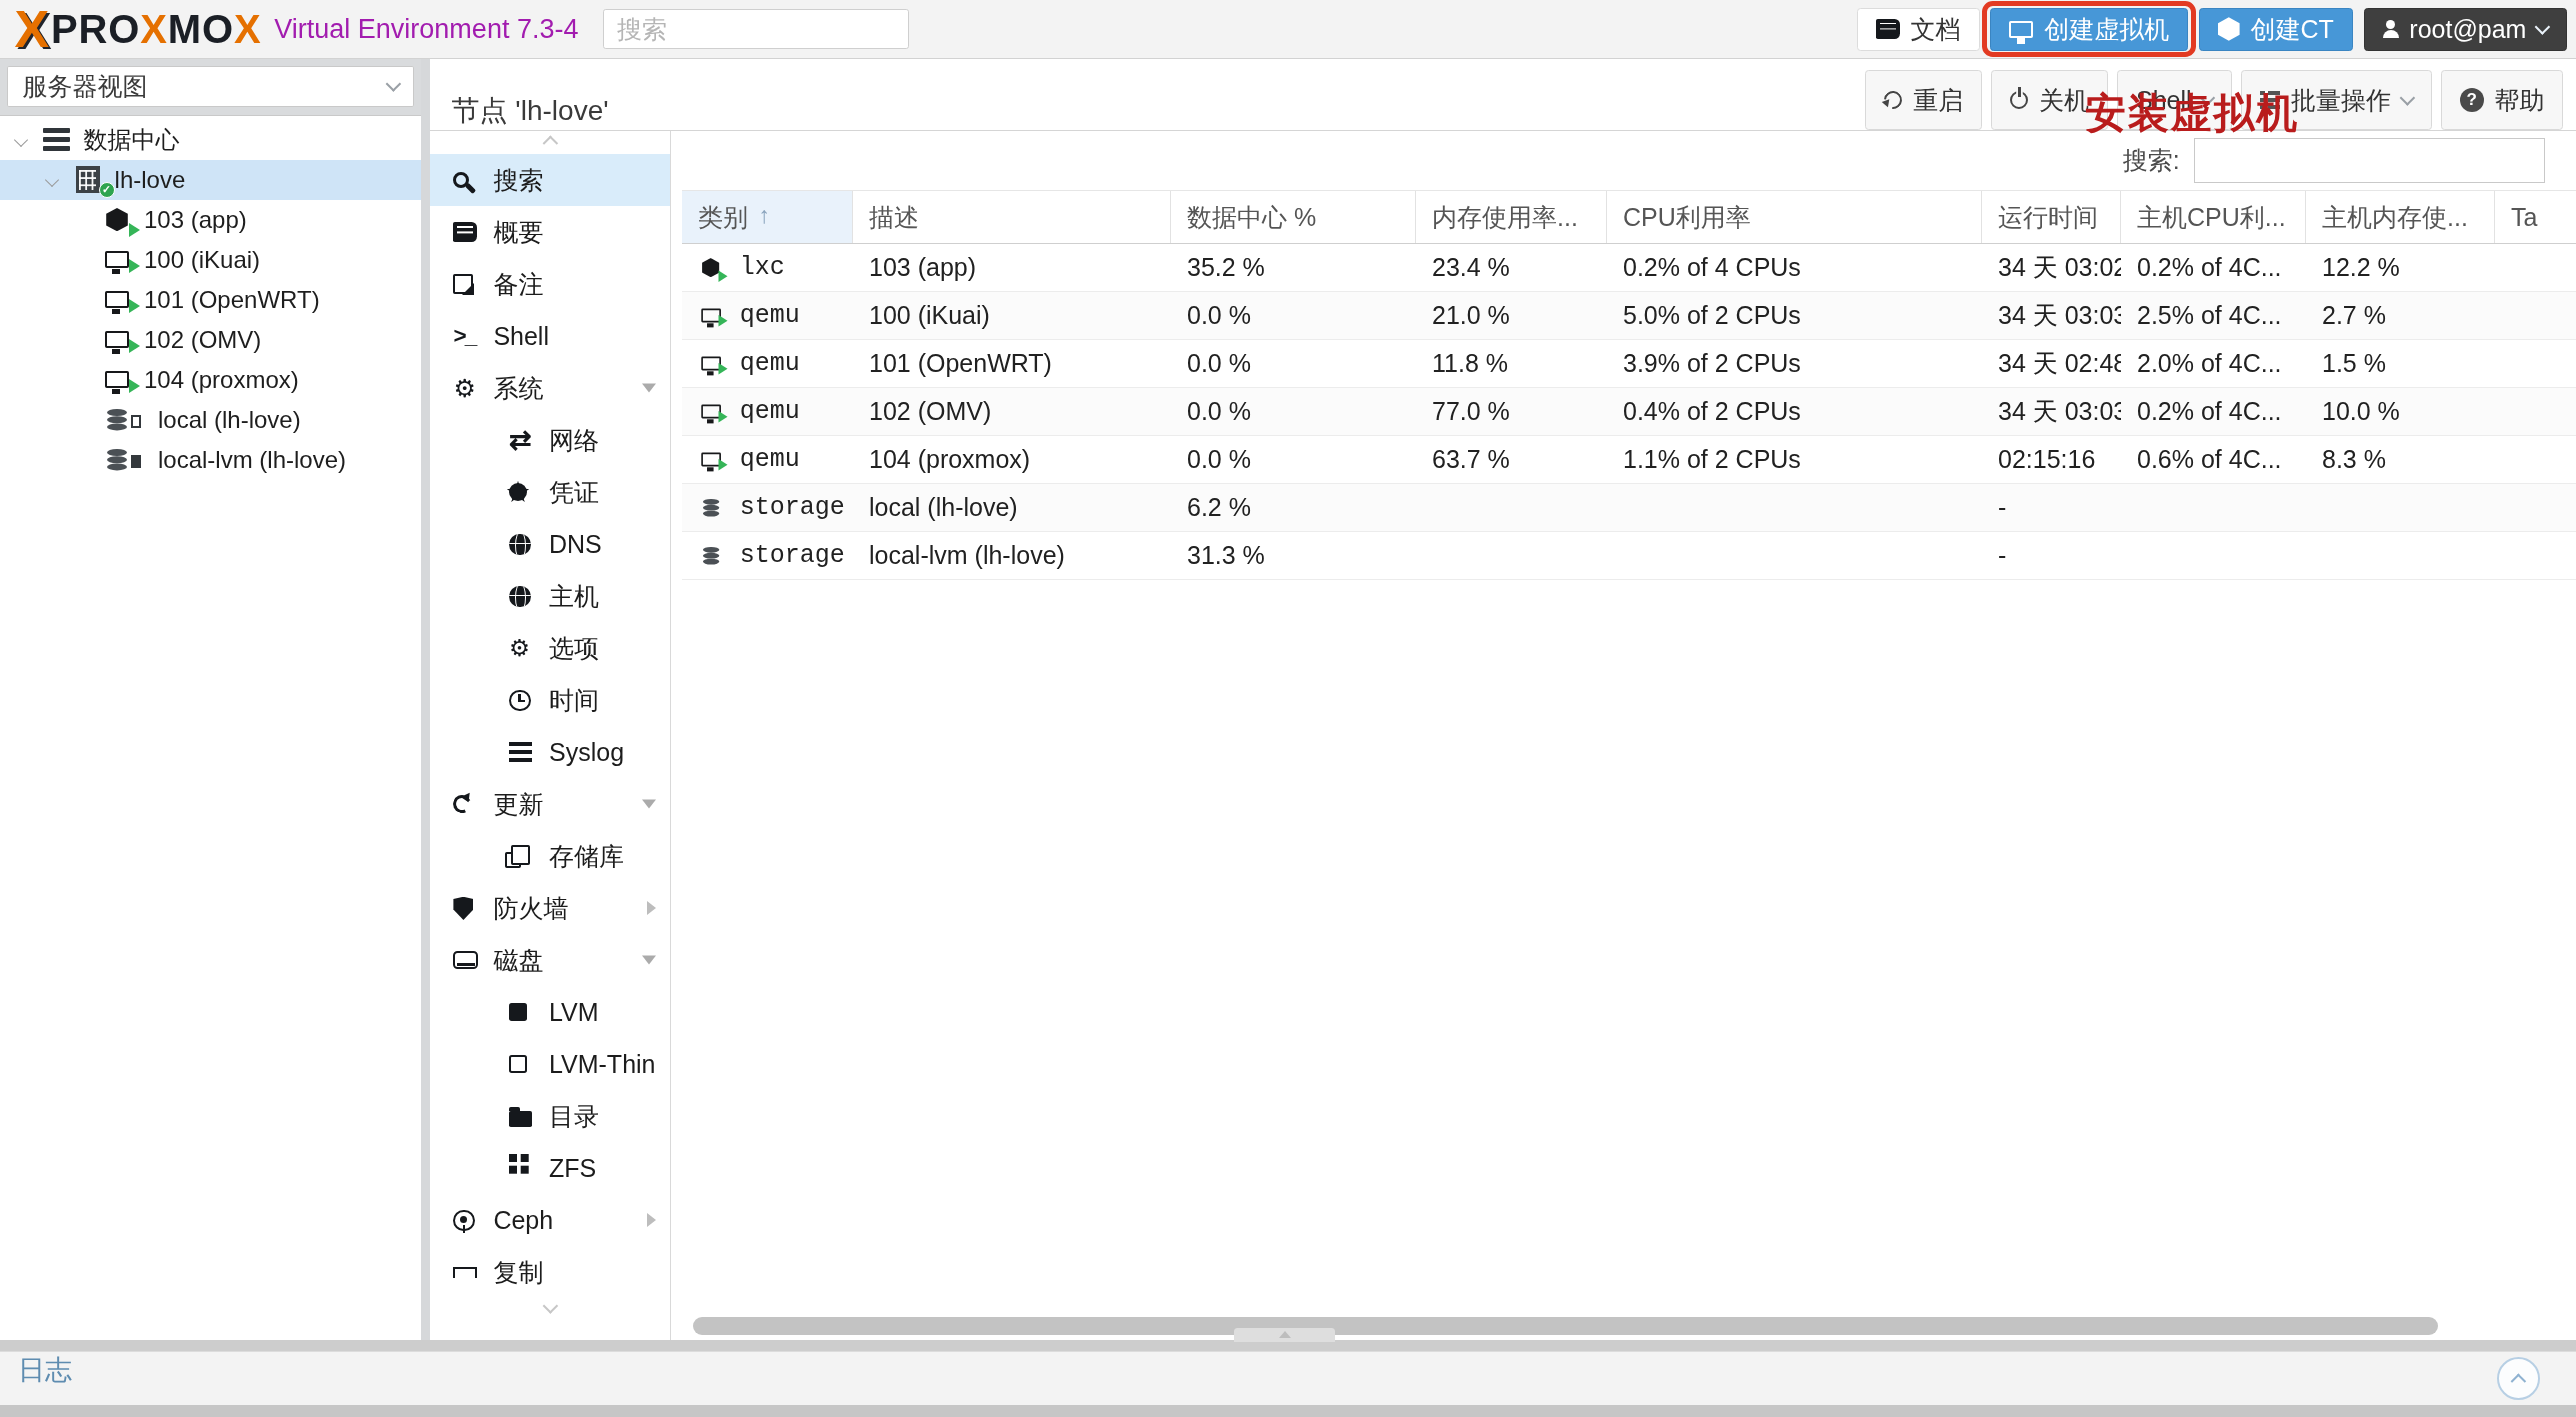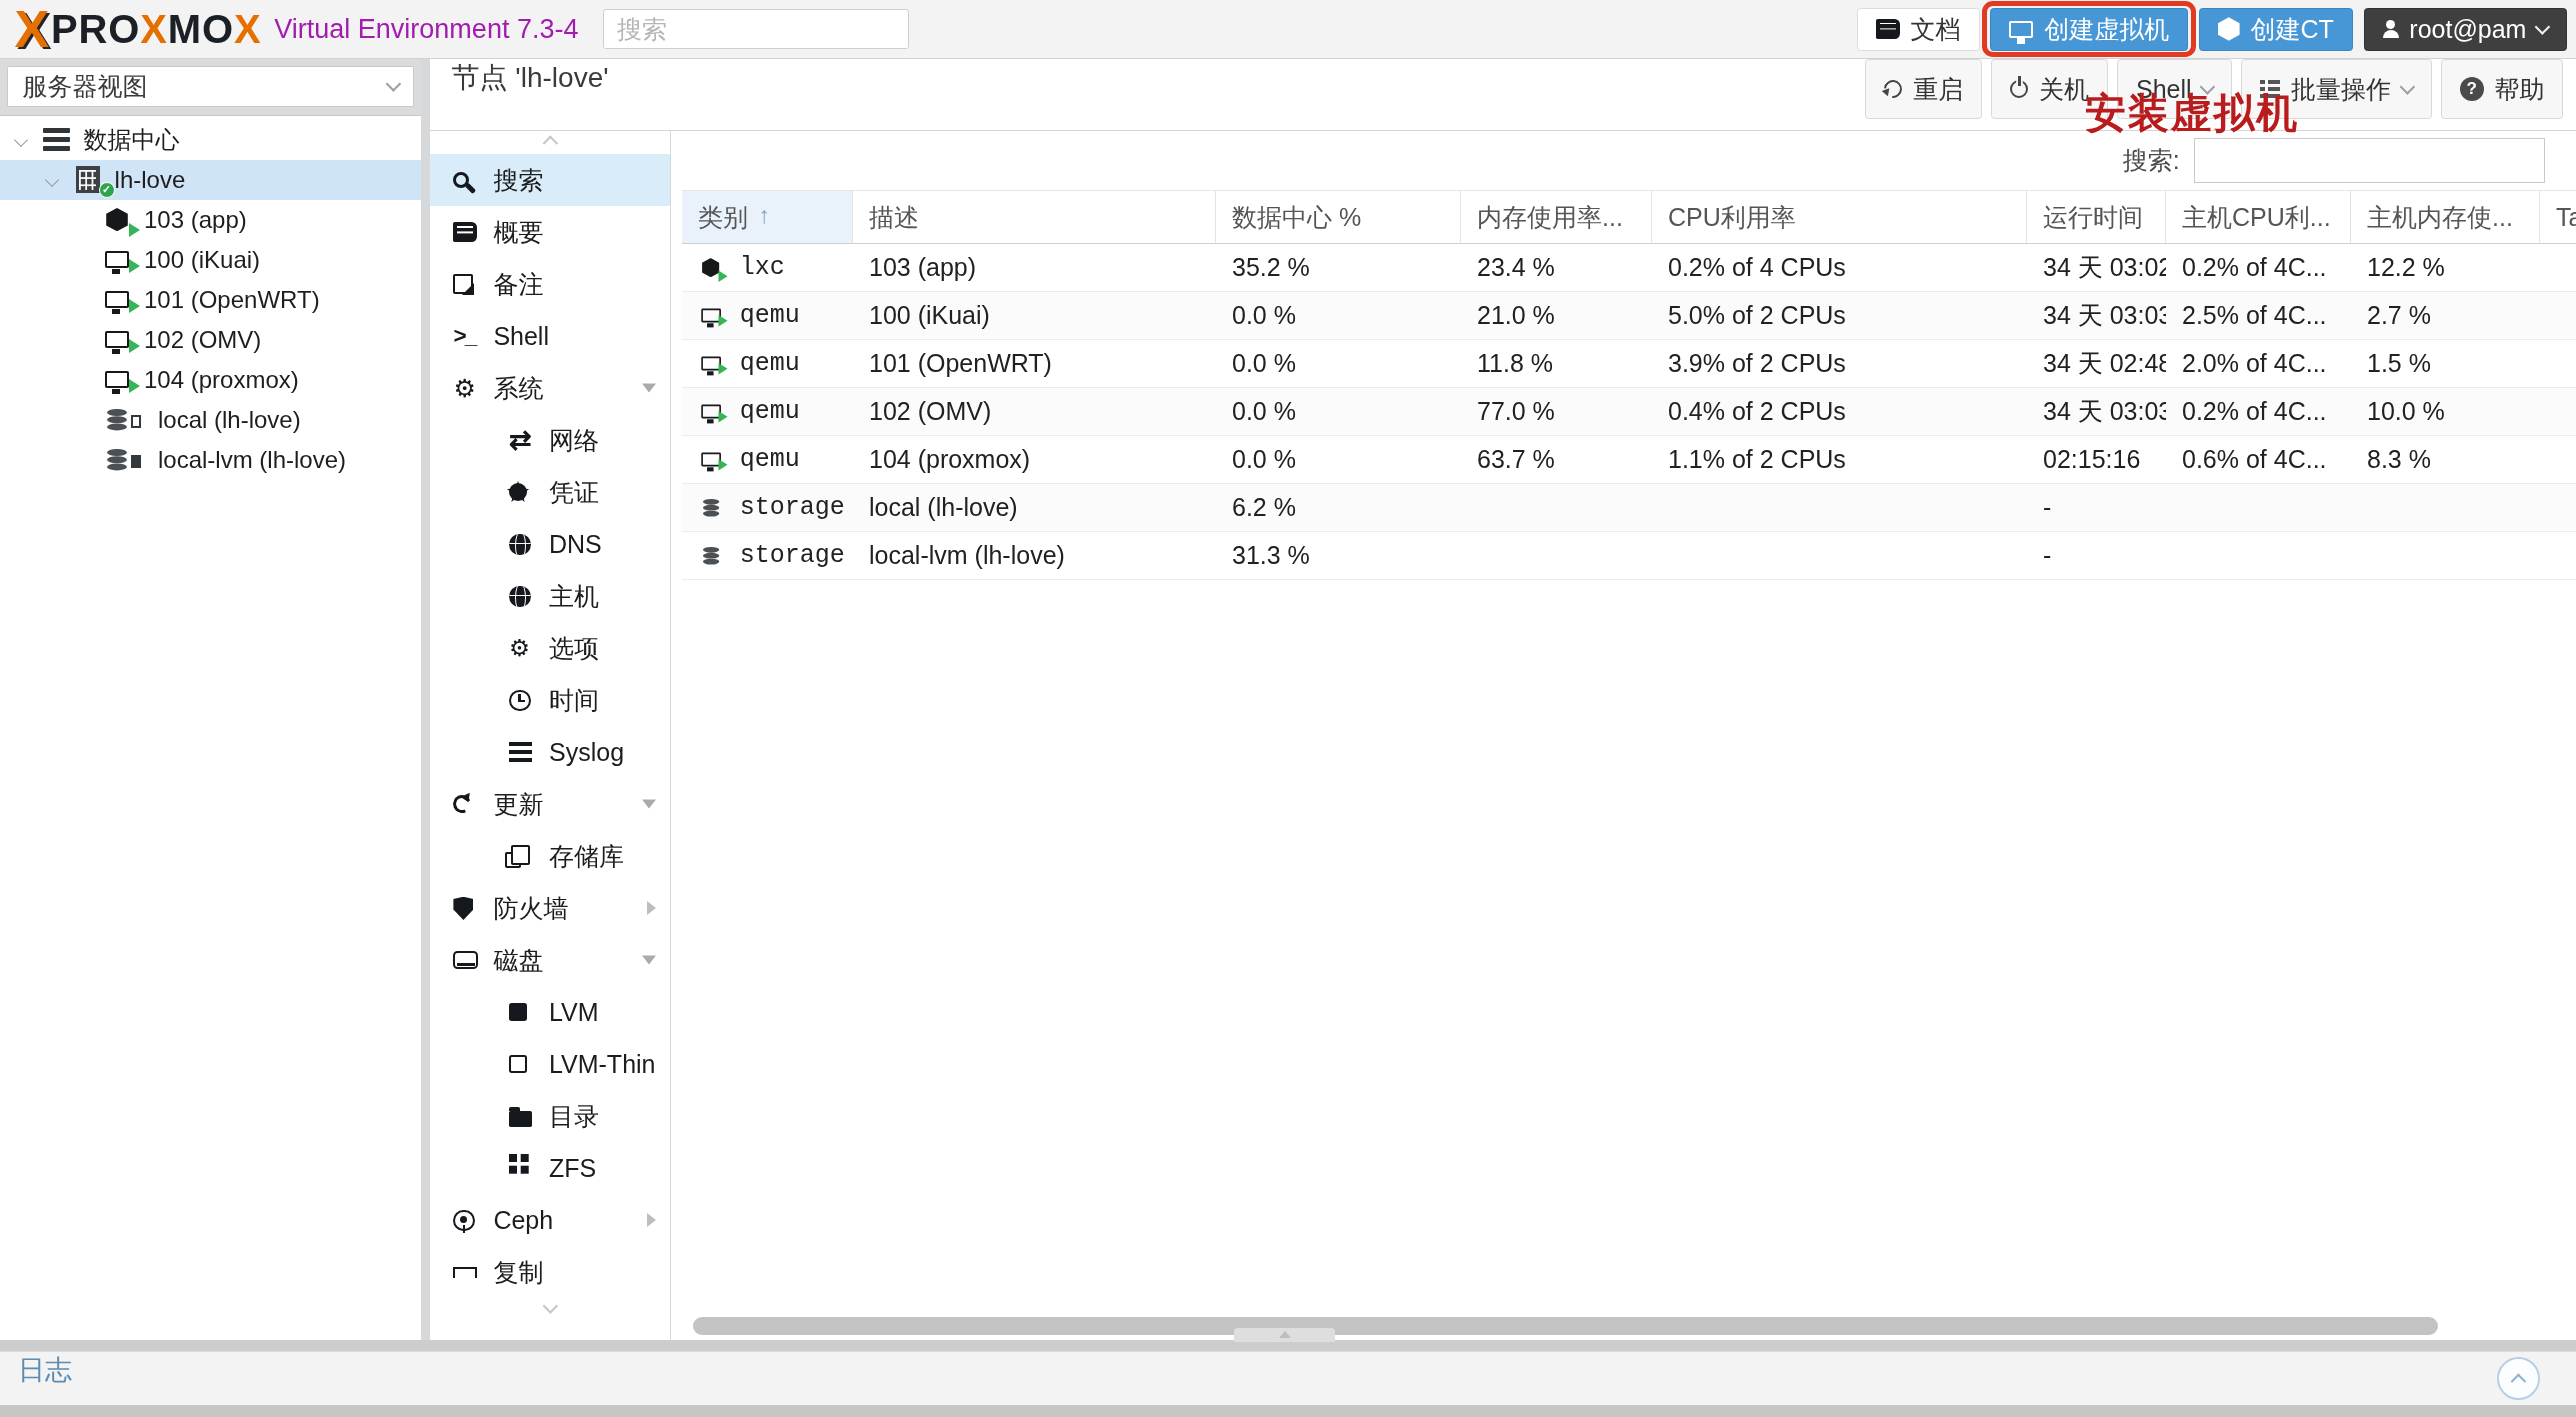--- a/index.html
+++ b/index.html
@@ -114,21 +114,21 @@
   .tree { position:absolute; left:0; right:0; top:56px; bottom:0; background:#fff; border-top:0.9px solid #c9c9c9; padding-top:3.6px; }
   .trow { height:40px; display:flex; align-items:center; font-size:24px; color:#1e1e1e; white-space:nowrap; }
   .trow.sel { background:#cfe4f7; }
   .texp { width:10px; height:10px; border-right:1.8px solid #9a9a9a; border-bottom:1.8px solid #9a9a9a; transform:rotate(45deg); margin-right:12.6px; flex:none; }
   .tic { display:inline-flex; align-items:center; justify-content:center; width:36px; margin-right:9px; flex:none; }
   .ind0 { padding-left:16px; } .ind1 { padding-left:47px; } .ind2 { padding-left:99px; }
 
   
   .node-region { position:absolute; left:430px; top:59px; width:2146px; height:1281px; background:#fff; }
   .node-titlebar { position:absolute; left:0; right:0; top:0; height:72px; background:#fff; border-bottom:0.9px solid #d5d5d5;
-                   display:flex; align-items:flex-start; padding:0 12.6px 0 21.6px; }
+                   display:flex; align-items:flex-end; padding:0 12.6px 0 21.6px; }
   .node-title { font-size:28px; color:#3a3a3a; }
   .nt-btns { margin-left:auto; display:flex; align-items:center; gap:9px; }
   .nt-btn { display:inline-flex; align-items:center; gap:10.8px; height:60px; padding:0 18px; background:#f7f7f7;
             border:0.9px solid #d9d9d9; border-radius:3.6px; font-size:25px; color:#333; white-space:nowrap; }
 
   
   .menu-col { position:absolute; left:0; top:72px; bottom:0; width:241px; background:#fff; border-right:0.9px solid #d9d9d9; }
   .menu-scroll-up { position:absolute; top:1.8px; left:0; right:0; height:21.6px; display:flex; justify-content:center; align-items:center; }
   .menu-scroll-up .chev { border-color:#c7c7c7; }
   .menu-items { position:absolute; top:23.4px; bottom:52px; left:0; right:0; overflow:hidden; }
@@ -143,21 +143,21 @@
   
   .grid-area { position:absolute; left:252px; top:72px; right:0; bottom:0; background:#fff; }
   .filter-row { height:59px; display:flex; align-items:center; justify-content:flex-end; gap:14.4px; padding-right:31px; }
   .filter-label { font-size:25px; color:#4a4a4a; }
   .filter-input { width:351px; height:45px; border:0.9px solid #c9c9c9; background:#fff; font-size:25px; padding:0 10.8px; font-family:inherit; }
   .ghead { display:flex; height:54px; border-top:0.9px solid #e6e6e6; border-bottom:0.9px solid #cfcfcf; }
   .gh { display:flex; align-items:center; padding-left:16px; font-size:25px; color:#555; background:#fff;
         border-right:0.9px solid #e2e2e2; overflow:hidden; white-space:nowrap; flex:none; }
   .gh.sorted { background:#e9f2fb; }
   .sort-arrow { color:#8aa4bd; margin-left:9px; font-size:23.4px; }
-  .c0{width:171px;font-family:Liberation Mono, monospace;} .c1{width:363px;} .c2{width:245px;} .c3{width:191px;} .c4{width:375px;} .c5{width:139px;}
+  .c0{width:171px;font-family:Liberation Mono, monospace;} .c1{width:318px;} .c2{width:245px;} .c3{width:191px;} .c4{width:375px;} .c5{width:139px;}
   .c6{width:185px;} .c7{width:189px;} .c8{width:41px; flex:1 0 auto; border-right:none;}
   .grow { display:flex; height:48px; border-bottom:0.9px solid #ececec; align-items:center; }
   .grow:nth-child(even) { background:#fbfbfb; }
   .gc { padding-left:16px; font-size:25px; color:#212121; overflow:hidden; white-space:nowrap; flex:none; display:flex; align-items:center; gap:10.8px; }
   .type-ic { transform:scale(.82); transform-origin:left center; }
   .hscroll-thumb { position:absolute; left:10.8px; bottom:5.4px; width:1745px; height:18px; background:#c3c3c3; border-radius:9px; }
 
   
   .annot-text { position:absolute; left:2085px; top:86px; font-size:41px; font-weight:700; color:#b91c1c; z-index:50; letter-spacing:1.8px; white-space:nowrap; }
 

